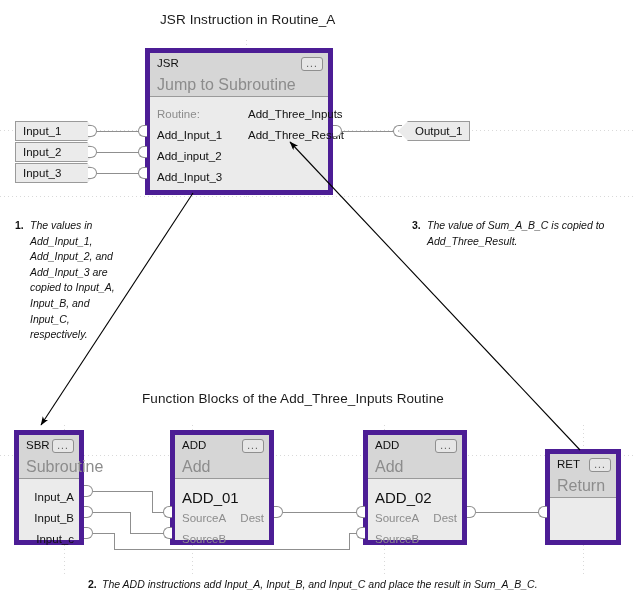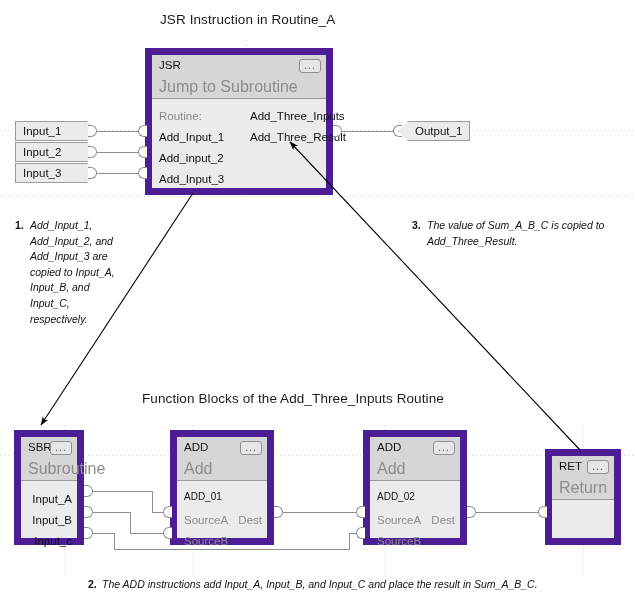--- a/index.html
+++ b/index.html
@@ -19,21 +19,21 @@
     position:absolute;
     font-size:13.5px;
     color:#1a1a1a;
     white-space:nowrap;
     letter-spacing:0.1px;
   }
 
   
   .fb{
     position:absolute;
-    border:7px solid #4c1d95;
+    border:5px solid #4c1d95;
     background:#ebebeb;
     box-sizing:border-box;
   }
   .fb-head{
     background:#d6d6d6;
     border-bottom:1px solid #9a9a9a;
     box-sizing:border-box;
     position:relative;
     height:44px;
   }
@@ -55,21 +55,21 @@
   }
   .dots-btn i{
     position:absolute;left:50%;top:50%;
     transform:translate(-50%,-50%);
     font-style:normal;font-size:10px;line-height:6px;
     color:#555;letter-spacing:1px;
   }
   .fb-body{position:relative;}
   .fb-op{
     position:absolute;left:7px;
-    font-size:10px;color:#111;white-space:nowrap;
+    font-size:15px;color:#111;white-space:nowrap;
   }
   .pin{
     position:absolute;
     font-size:11.5px;color:#8c8c8c;white-space:nowrap;
   }
   .pin.dark{color:#111;}
   .pin.right{}
 
   
   .conn{
@@ -189,20 +189,21 @@
   <div class="wire-h" style="left:97px;top:173px;width:42px;"></div>
 
   <div class="wire-h" style="left:342px;top:131px;width:52px;"></div>
   <div class="conn left" style="left:393px;top:125px;"></div>
 
   <div class="tag in-tag" style="left:398px;top:121px;width:72px;">Output_1</div>
 
   <div class="ann" style="left:15px;top:218px;width:120px;">
     <span class="num">1.</span>
     <span style="display:block;padding-left:15px;">
+      <span class="txt">The values in</span>
       <span class="txt">Add_Input_1,</span>
       <span class="txt">Add_Input_2, and</span>
       <span class="txt">Add_Input_3 are</span>
       <span class="txt">copied to Input_A,</span>
       <span class="txt">Input_B, and</span>
       <span class="txt">Input_C,</span>
       <span class="txt">respectively.</span>
     </span>
   </div>
 

